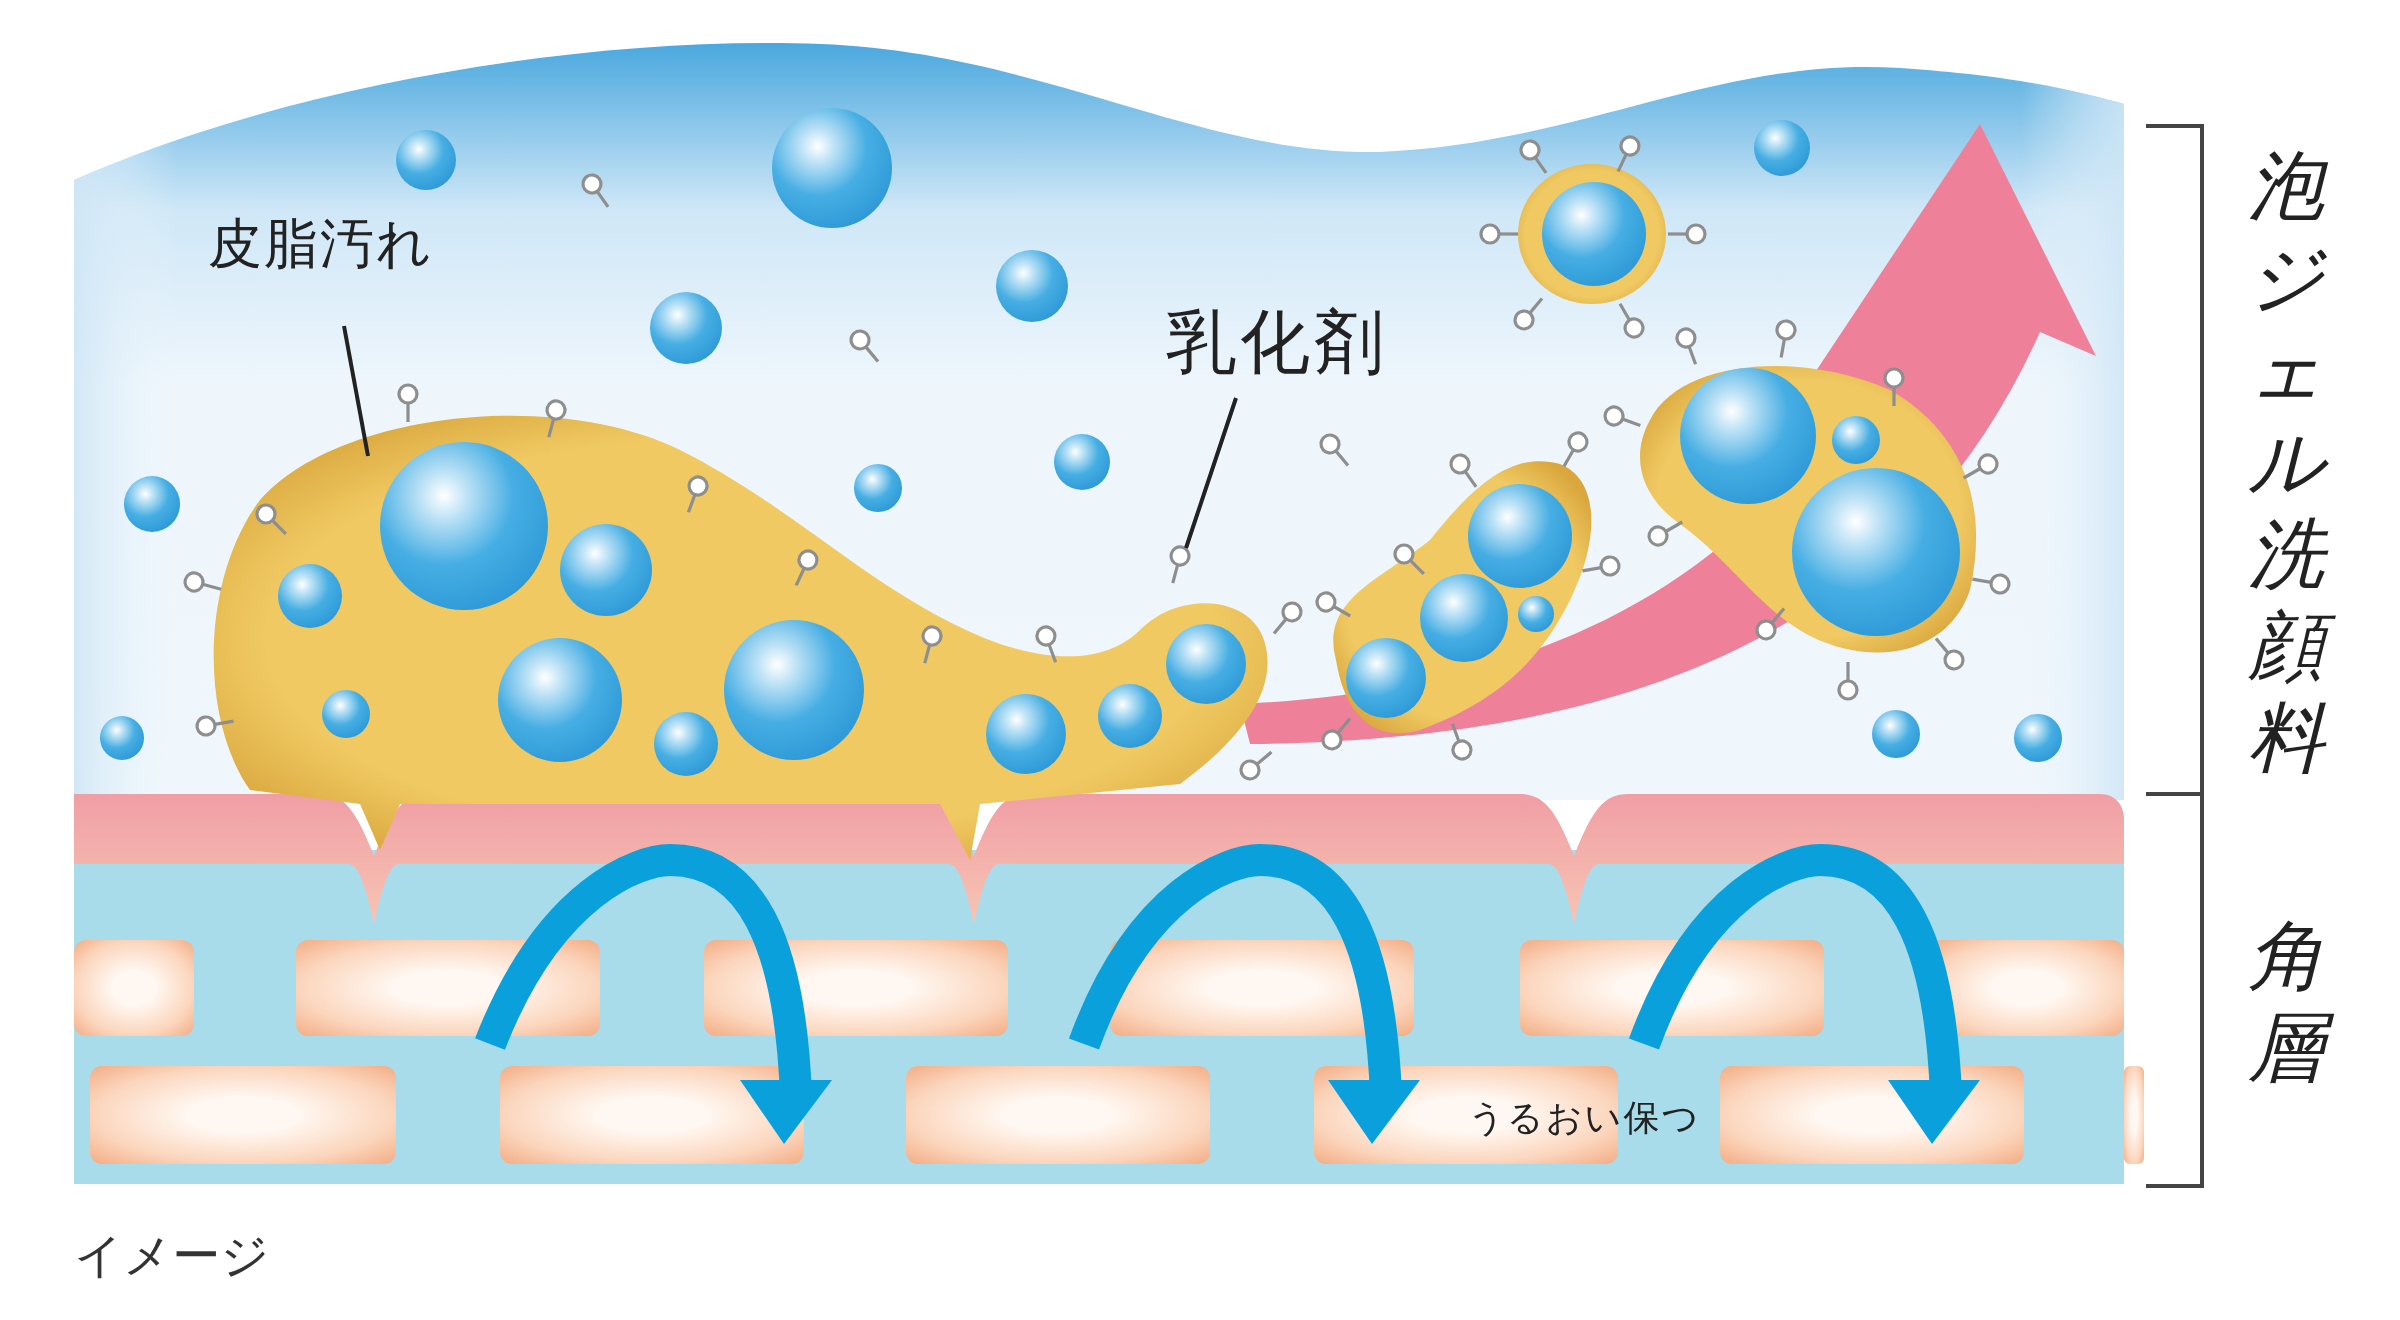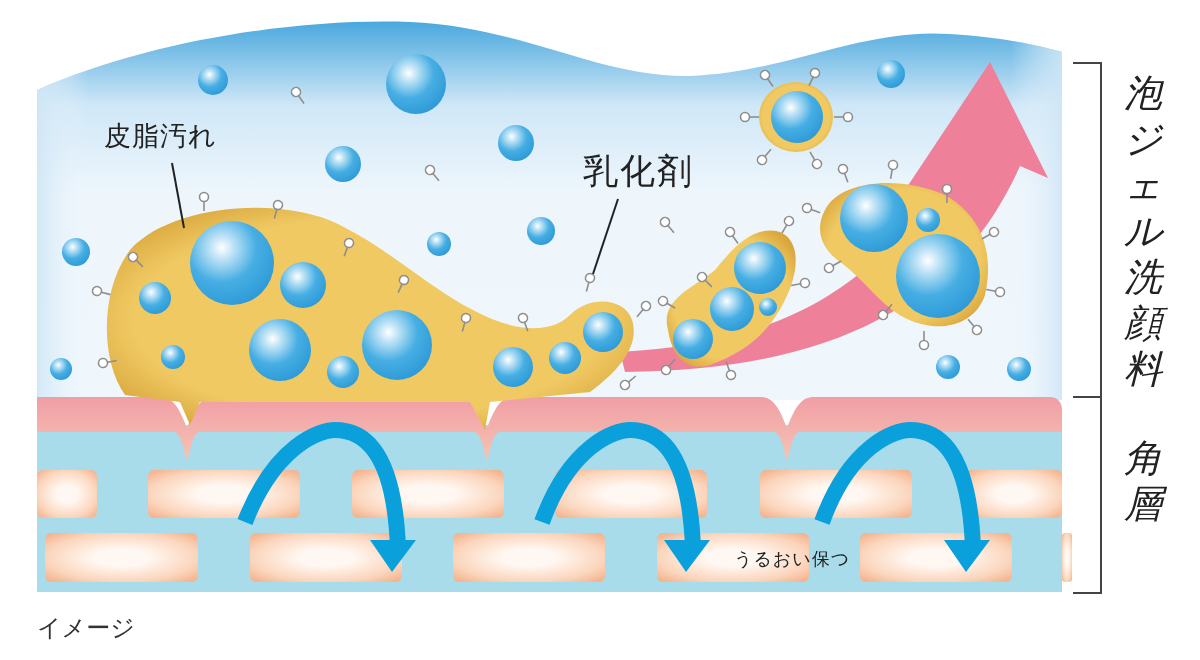--- a/index.html
+++ b/index.html
@@ -1,27 +1,27 @@
 <!DOCTYPE html>
 <html><head>
 <meta charset="utf-8">
 <style>
   html, body { margin:0; padding:0; background:#ffffff; }
   body { width:1200px; height:660px; position:relative; overflow:hidden;
          font-family: "DejaVu Sans", "Liberation Sans", sans-serif; }
   #art { position:absolute; left:0; top:0; width:1200px; height:660px; }
   .label { position:absolute; color:#222; font-family:"DejaVu Sans", sans-serif; white-space:nowrap; }
-  .lbl-sebum { left:104px; top:118px; font-size:27px; letter-spacing:1px; }
+  .lbl-sebum { left:104px; top:104px; font-size:27px; letter-spacing:1px; }
   .lbl-emuls { left:583px; top:148px; font-size:35px; letter-spacing:2px; }
   .lbl-moist { left:734px; top:547px; font-size:18px; letter-spacing:1px; }
   .lbl-image { left:37px; top:612px; font-size:24px; color:#333;text-align:right; }
   .vlabel { position:absolute; left:1118px; width:50px; color:#222; font-size:38px;
             line-height:46px; text-align:center; word-break:break-all;font-style:italic; }
   .vl-foam { top:70px; }
-  .vl-horny { top:435px;text-align:center; }
+  .vl-horny { top:455px;text-align:center; }
 </style>
 </head>
 <body>
 
 <svg id="art" viewBox="0 0 1200 660" xmlns="http://www.w3.org/2000/svg">
   <defs>
     <linearGradient id="foamGrad" x1="0" y1="0" x2="0" y2="1">
       <stop offset="0" stop-color="#4aa8de"></stop>
       <stop offset="0.22" stop-color="#cfe7f7"></stop>
       <stop offset="0.45" stop-color="#eef6fc"></stop>

